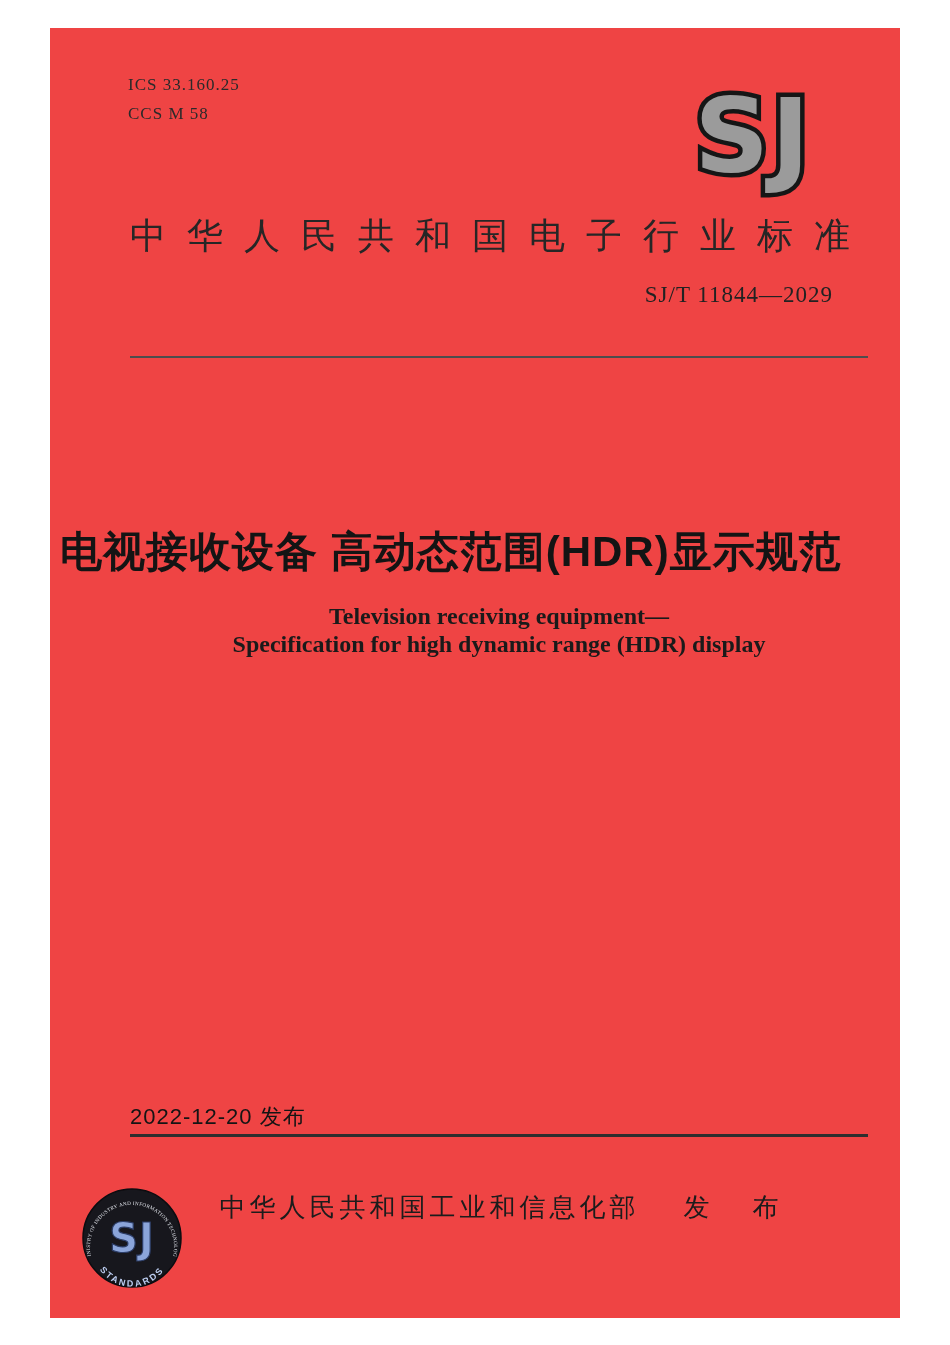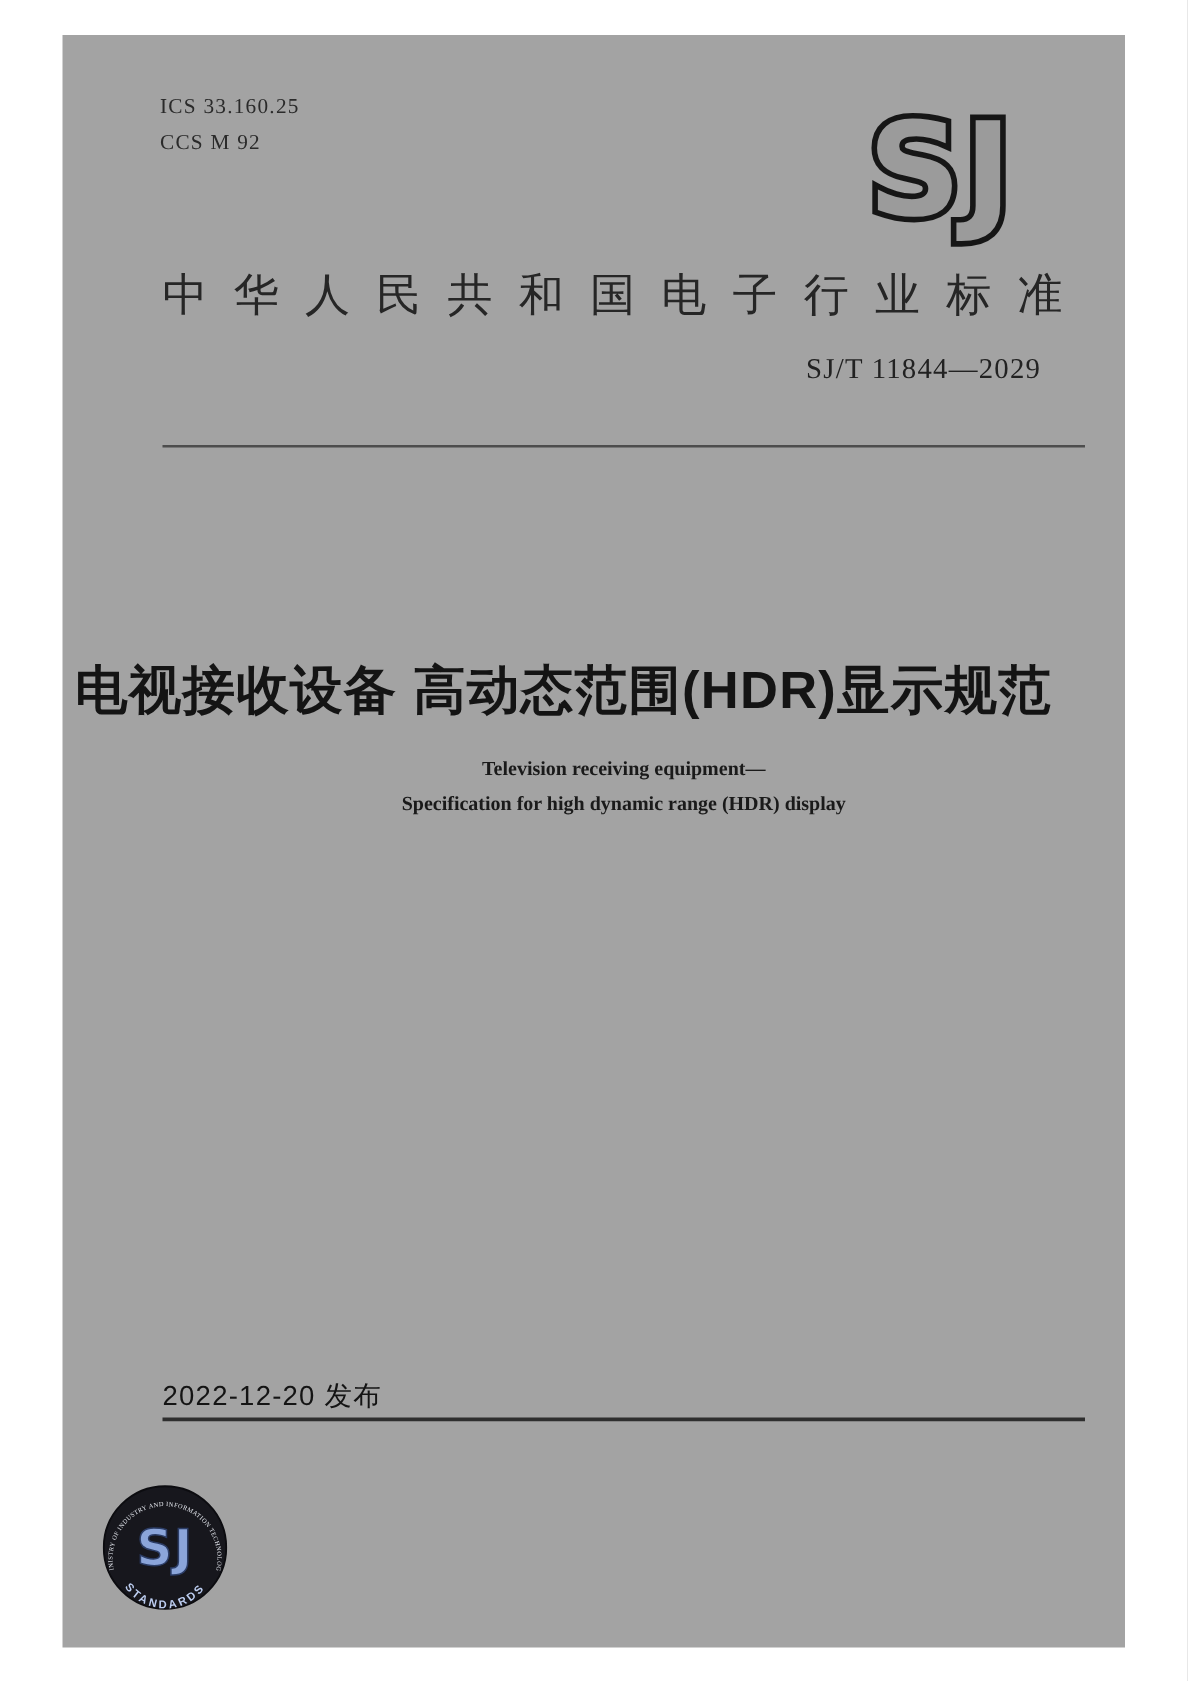--- a/index.html
+++ b/index.html
@@ -10,21 +10,21 @@
     background: #ffffff;
     font-family: "Liberation Sans", "DejaVu Sans", sans-serif;
     overflow: hidden;
   }
   .sheet {
     position: absolute;
     left: 50px;
     top: 28px;
     width: 850px;
     height: 1290px;
-    background: #a3a3a3;
+    background: #ef4444;
   }
   
   .codes {
     position: absolute;
     left: 78px;
     top: 42px;
     font-family: "Liberation Serif", "DejaVu Serif", serif;
     font-size: 17px;
     color: #2a2a2a;
     letter-spacing: 1px;
@@ -93,21 +93,21 @@
     letter-spacing: 1px;
   }
   .title-en {
     position: absolute;
     left: 80px;
     width: 738px;
     top: 574px;
     text-align: center;
     font-family: "Liberation Serif", "DejaVu Serif", serif;
     font-weight: bold;
-    font-size: 16px;
+    font-size: 24px;
     color: #1a1a1a;
     line-height: 28px;
   }
   .dates-row {
     position: absolute;
     left: 80px;
     width: 738px;
     top: 1074px;
     display: flex;
     justify-content: space-between;
@@ -166,21 +166,21 @@
     stroke: #2c3d66;
     stroke-width: 1.2px;
     letter-spacing: 1px;
   }
 </style>
 </head>
 <body>
 
 <div class="sheet">
 
-  <div class="codes"><span>ICS 33.160.25</span><br><span>CCS M 92</span></div>
+  <div class="codes"><span>ICS 33.160.25</span><br><span>CCS M 58</span></div>
 
   <svg class="sj-logo" viewBox="0 0 170 120" overflow="visible">
     <text x="85" y="92" text-anchor="middle">SJ</text>
   </svg>
 
   <div class="std-type">中华人民共和国电子行业标准</div>
 
   <div class="std-number">SJ/T 11844—2029</div>
 
   <div class="rule-top"></div>
@@ -191,20 +191,24 @@
     <div>Television receiving equipment—</div>
     <div>Specification for high dynamic range (HDR) display</div>
   </div>
 
   <div class="dates-row">
     <span>2022-12-20 发布</span>
   </div>
 
   <div class="rule-bottom"></div>
 
+  <div class="publisher-row">
+    <span class="publisher-name">中华人民共和国工业和信息化部</span>
+    <span class="publish-label">发 布</span>
+  </div>
 
   <svg class="badge" viewBox="0 0 100 100">
     <defs>
       <path id="arcTop" d="M 9,68 A 42,42 0 1 1 91,68" fill="none"></path>
       <path id="arcBottom" d="M 13,72 A 39,39 0 0 0 87,72" fill="none"></path>
     </defs>
     <circle cx="50" cy="50" r="49" fill="#17171d"></circle>
     <circle cx="50" cy="50" r="49" fill="none" stroke="#0c0c10" stroke-width="1.5"></circle>
     <text class="ring-text">
       <textPath href="#arcTop" startOffset="50%" text-anchor="middle">MINISTRY OF INDUSTRY AND INFORMATION TECHNOLOGY</textPath>

